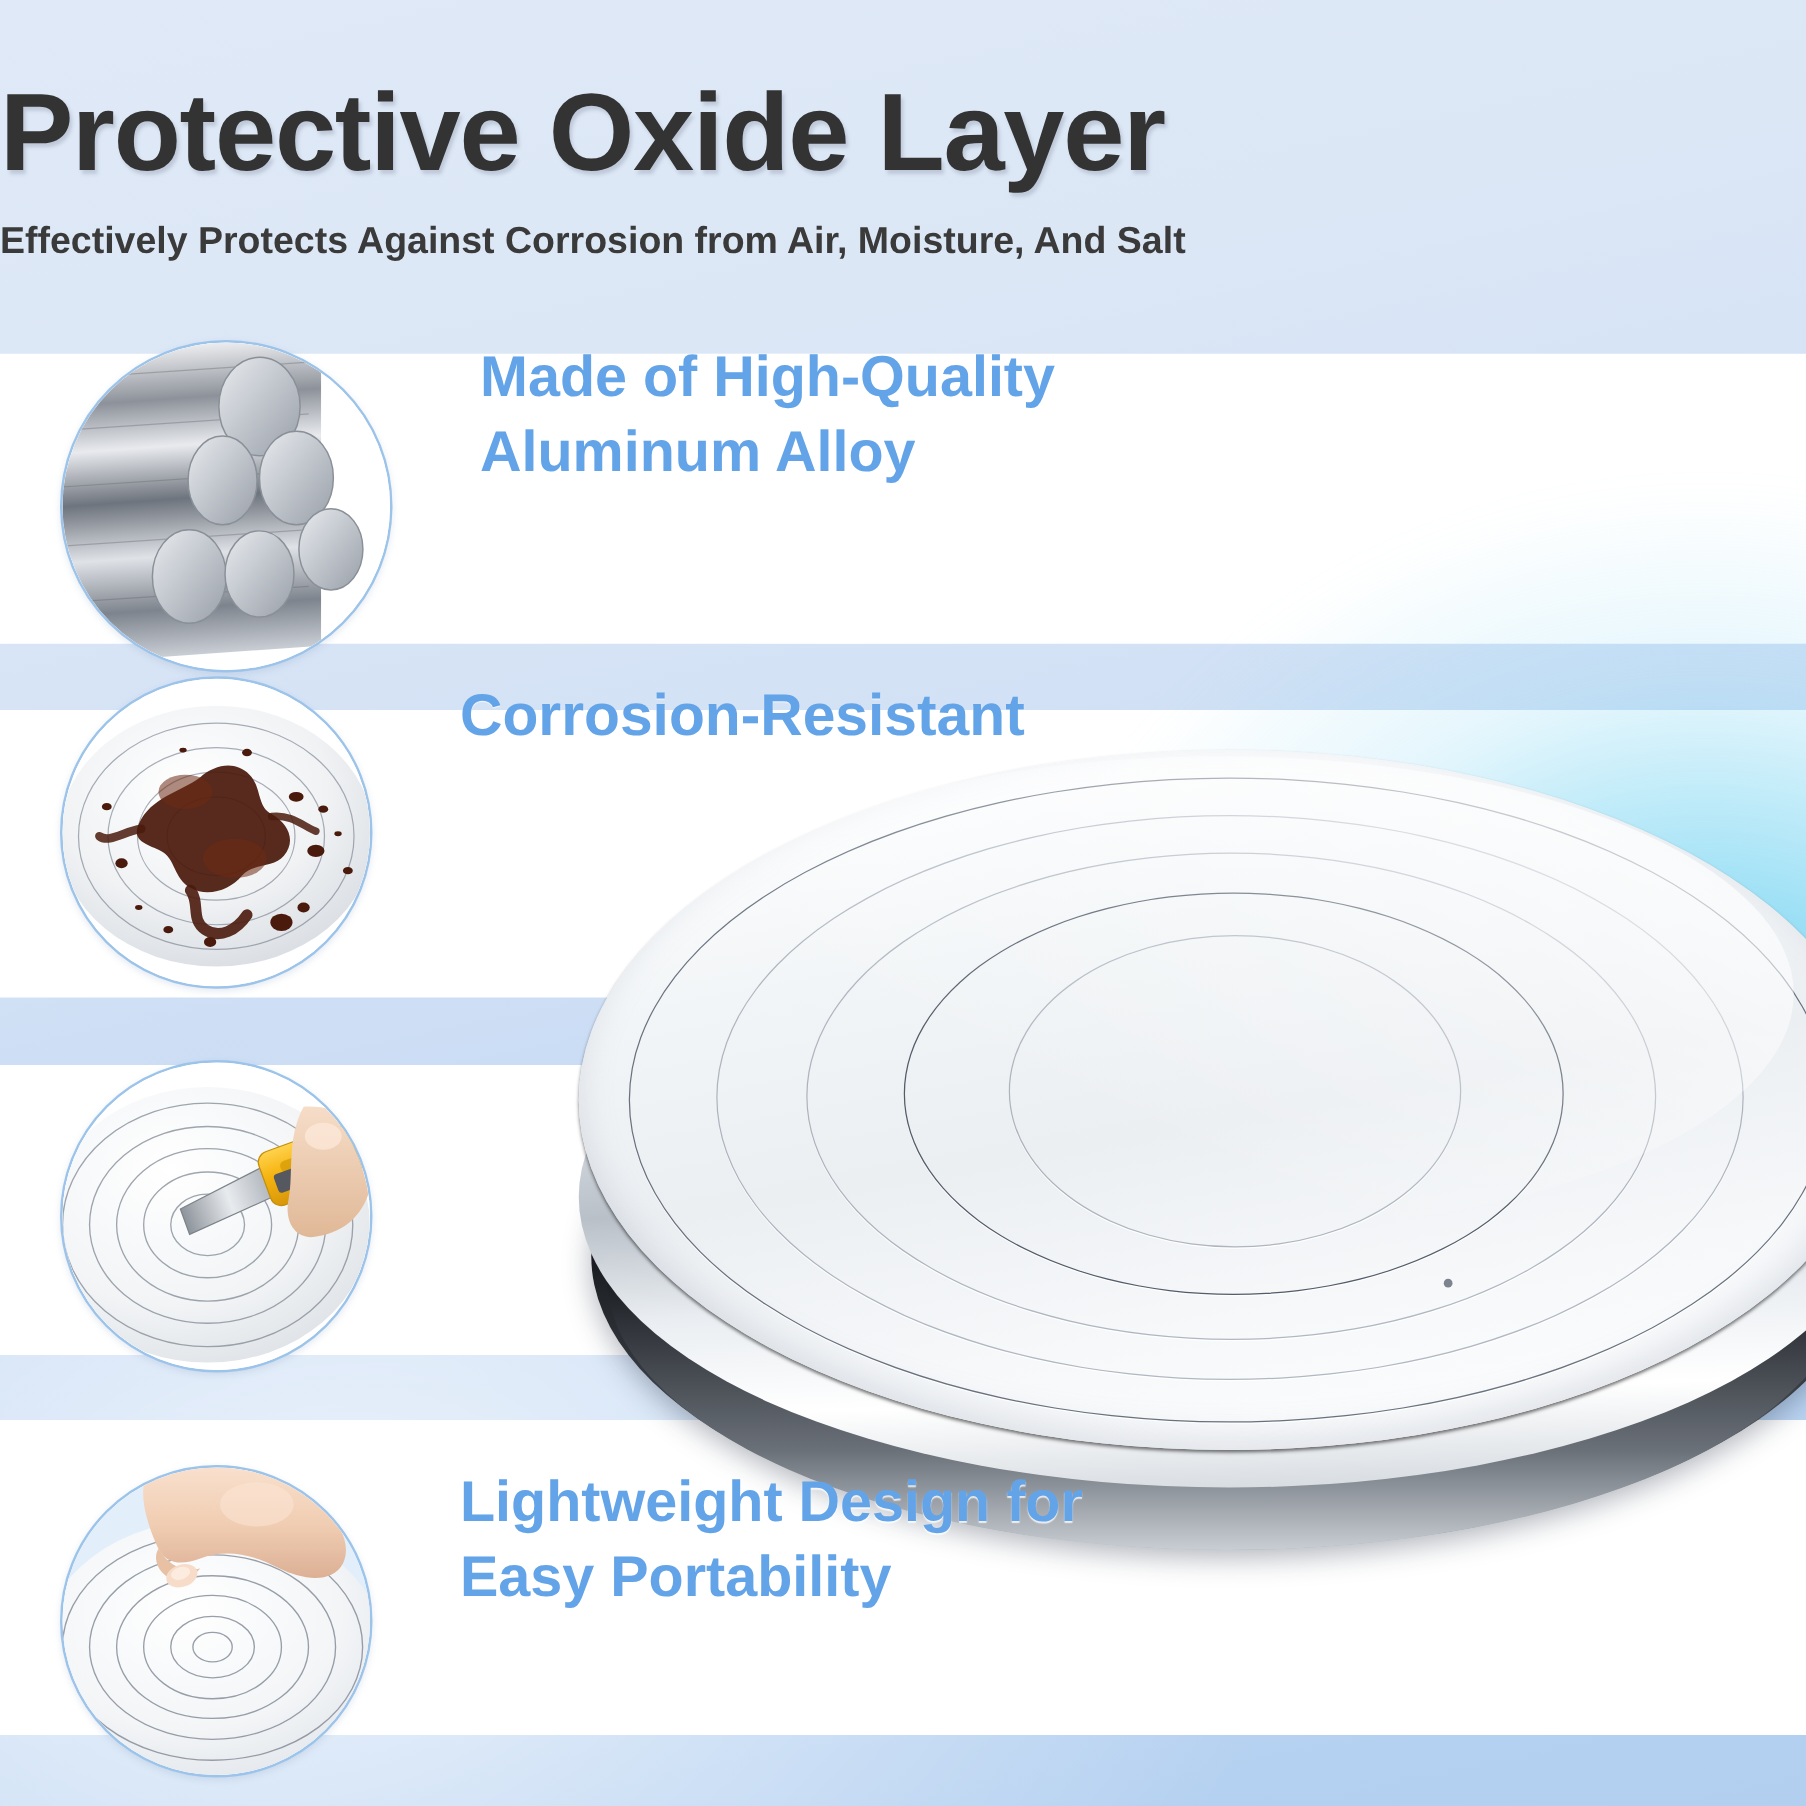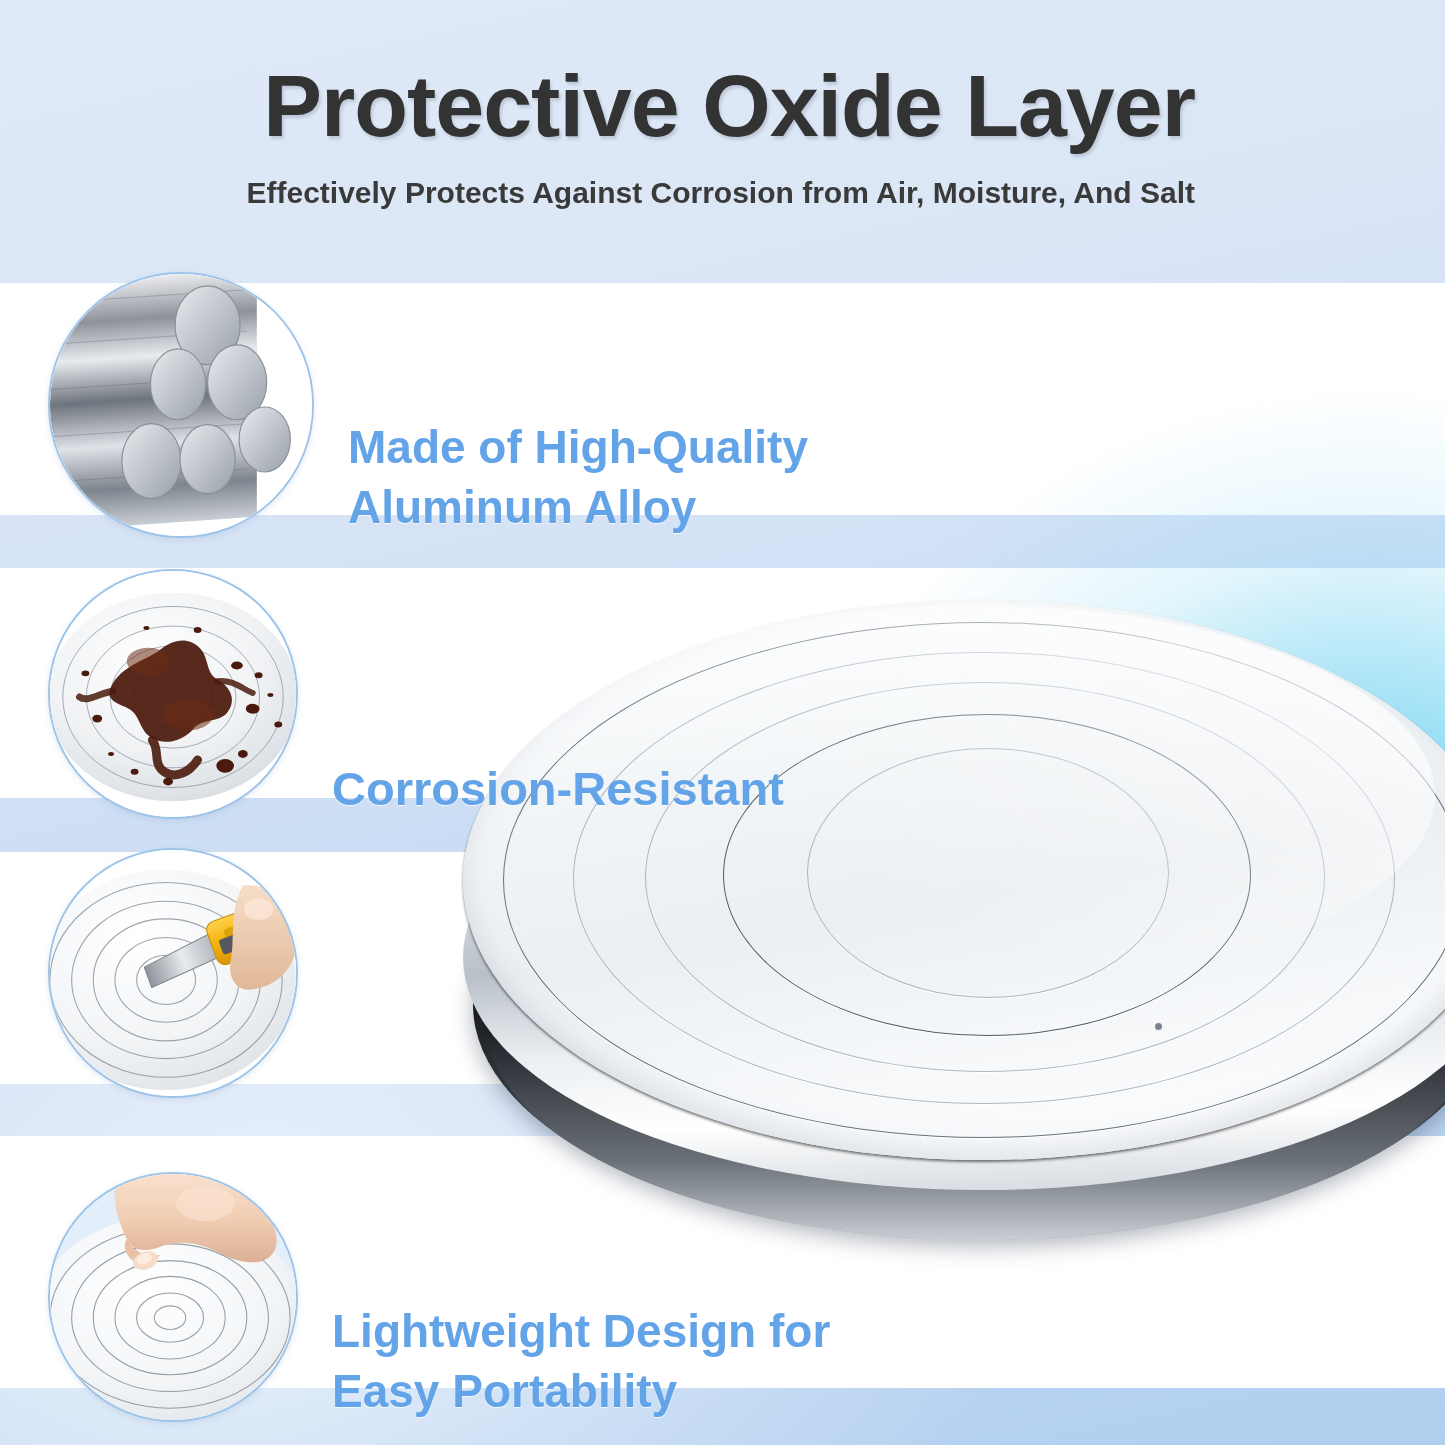--- a/index.html
+++ b/index.html
@@ -34,21 +34,21 @@
   .band.b2{ top:568px;  height:230px; }
   .band.b3{ top:852px;  height:232px; }
   .band.b4{ top:1136px; height:252px; }
   .band::after{   
     content:""; position:absolute; inset:0;
     background:linear-gradient(90deg, rgba(255,255,255,0) 0%, rgba(255,255,255,0) 34%, rgba(255,255,255,.55) 46%, rgba(255,255,255,0) 64%);
     pointer-events:none;
   }
 
   
-  .header{ position:absolute; left:0; top:0; width:1195px; text-align:right; z-index:20; }
+  .header{ position:absolute; left:0; top:0; width:1195px; text-align:left; z-index:20; }
   .title{
     font-size:88px; font-weight:bold; color:#333333;
     letter-spacing:-1px; line-height:1;
     padding-top:62px;
     text-shadow:2px 3px 3px rgba(120,130,150,.30);
     white-space:nowrap;
   }
   .subtitle{
     font-size:30px; color:#3a3a3a; font-weight:700;
     padding-top:26px; line-height:1.1;
@@ -113,23 +113,23 @@
   }
   
   .plate-hl{
     position:absolute; left:60px; top:305px; width:920px; height:380px;
     border-radius:50%;
     background:linear-gradient(205deg, rgba(255,255,255,.92) 0%, rgba(255,255,255,.25) 42%, rgba(255,255,255,0) 68%);
     pointer-events:none;
   }
 
   
-  .feature{ position:absolute; z-index:25; display:flex; align-items:flex-end; }
+  .feature{ position:absolute; z-index:25; display:flex; align-items:flex-start;gap:36px; }
   .f1{ left:48px; top:272px;  }
-  .f2{ left:48px; top:569px;  }
+  .f2{ left:48px; top:541px;  }
   .f3{ left:48px; top:848px;  }
   .f4{ left:48px; top:1136px;margin-top:36px; }
 
   .thumb{
     width:266px; height:266px; border-radius:50%;
     border:2px solid #9cc4ea;
     overflow:hidden; position:relative; flex:0 0 auto;
     background:#ffffff;
     box-shadow:0 2px 6px rgba(120,145,180,.20);
   }

